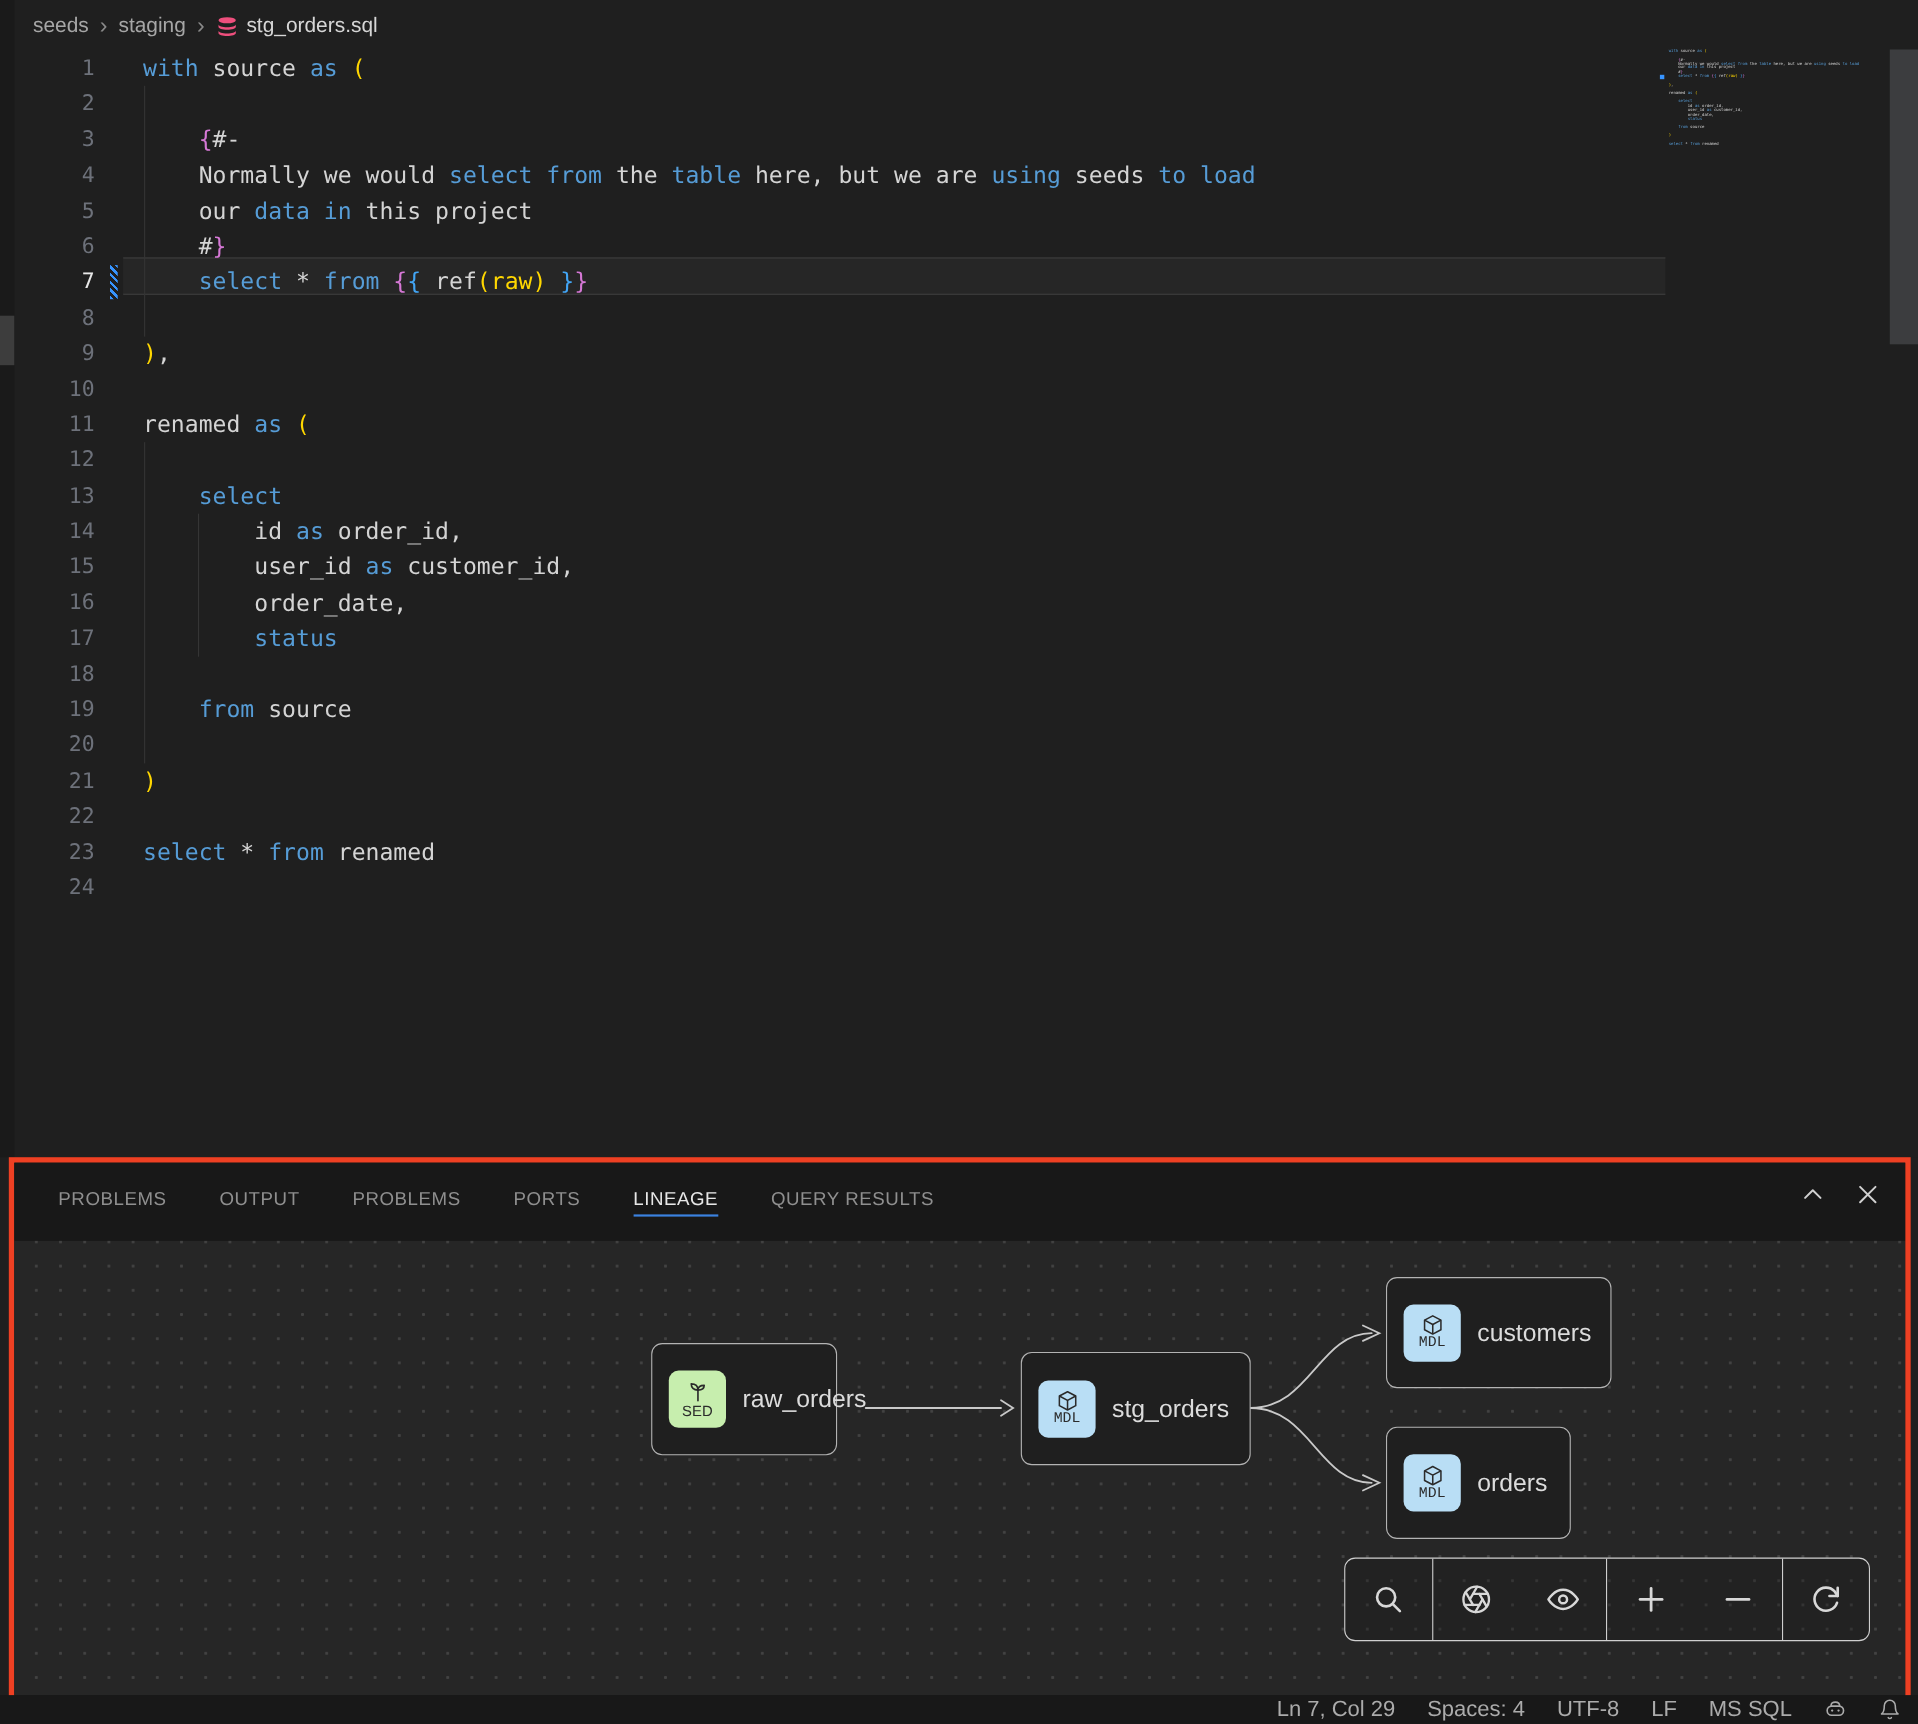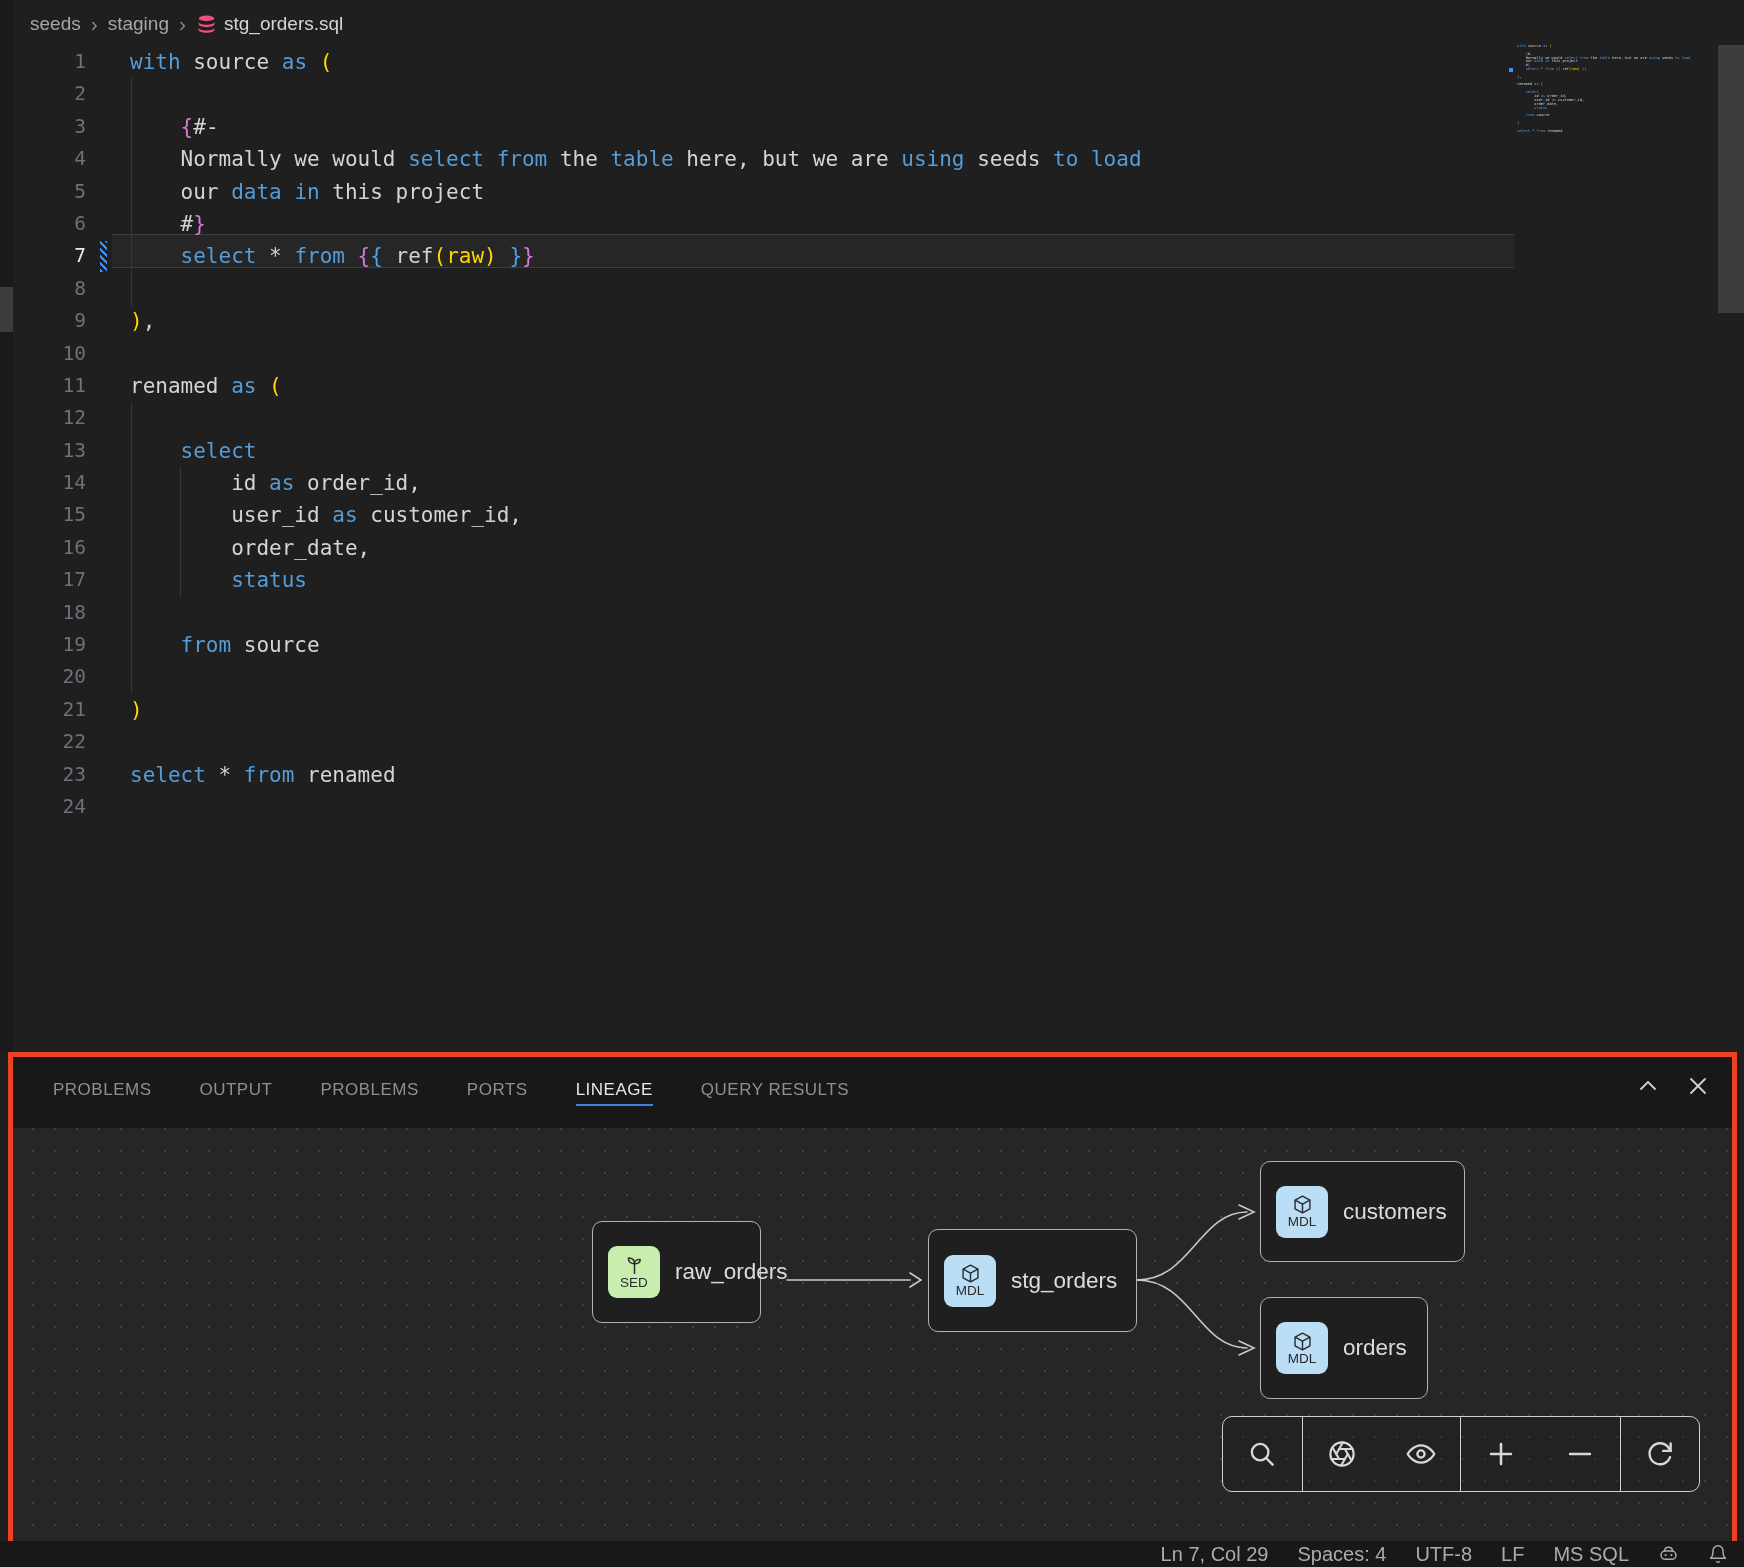--- a/index.html
+++ b/index.html
@@ -50,21 +50,21 @@
 
   #lineage-canvas { position:relative; width:1719px; height:427px; background:#262626;
     background-image:radial-gradient(circle,#424242 1.2px,transparent 1.45px);
     background-size:22px 22px; background-position:9px 12px; overflow:hidden; }
   #edges { position:absolute; left:0; top:0; }
 
   .node { position:absolute; background:#1f1f1f; border:1.5px solid #b3b3b3; border-radius:10px;
           display:flex; align-items:center; padding-left:15px; gap:15px; }
   .badge { width:52px; height:52px; border-radius:9px; display:flex; flex-direction:column;
            align-items:center; justify-content:center; flex:none; }
-  .badge.green { background:#c7eeae; } .badge.blue { background:#b9def5; }
+  .badge.green { background:#c7eeae; } .badge.blue { background:#b9def5;font-family:Liberation Mono, monospace; }
   .badge .btxt { font-size:13.5px; color:#2b2b2b; margin-top:-1px; }
   .node .nlabel { font-size:22.5px; color:#dcdcdc; }
 
   #lineage-toolbar { position:absolute; left:1209px; top:288px; width:478px; height:76px;
                      border:1.5px solid #cfcfcf; border-radius:10px; display:flex; background:rgba(30,30,30,0.35); }
   .tcell { display:flex; align-items:center; justify-content:space-around; height:100%; }
   .tcell + .tcell { border-left:1.5px solid #cfcfcf; }
   .tbtn { display:flex; align-items:center; justify-content:center; width:56px; height:100%; }
 
   

